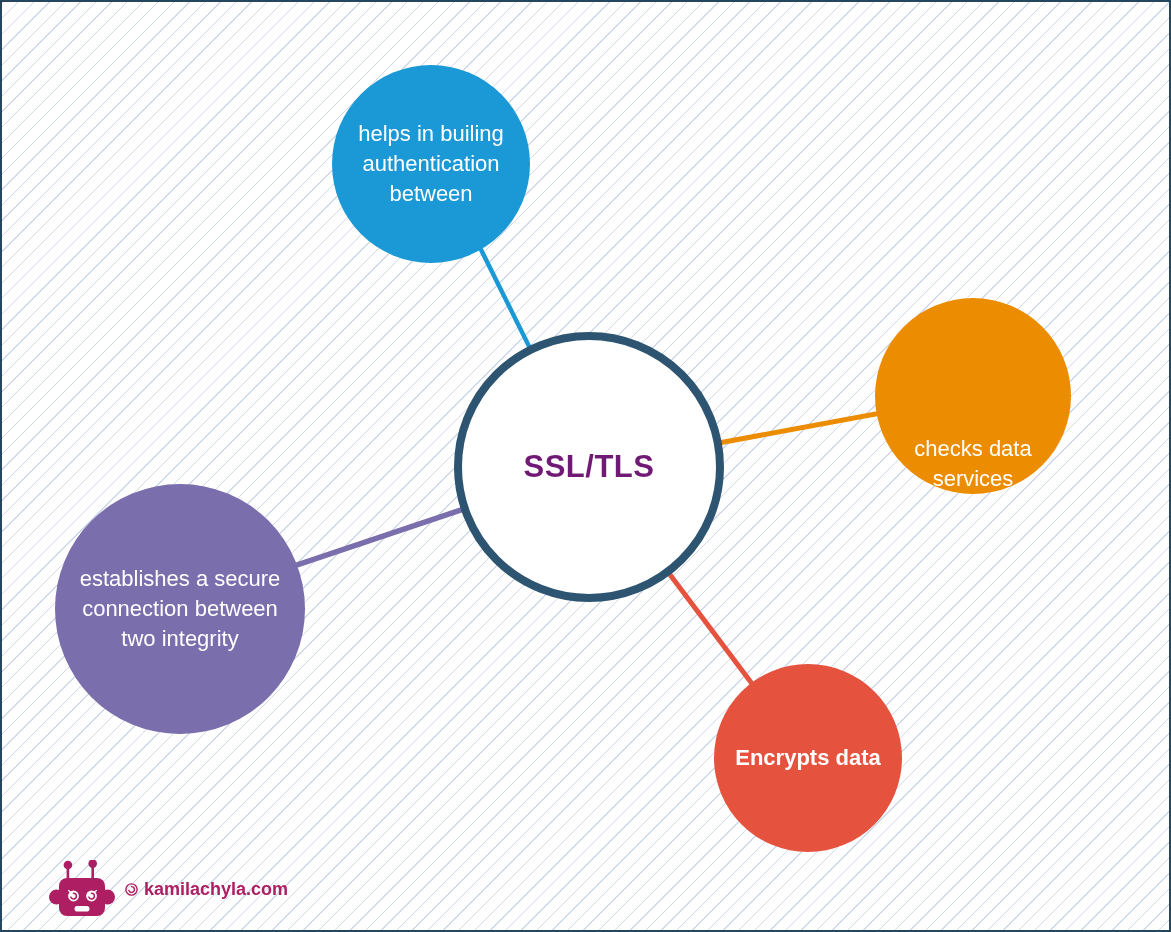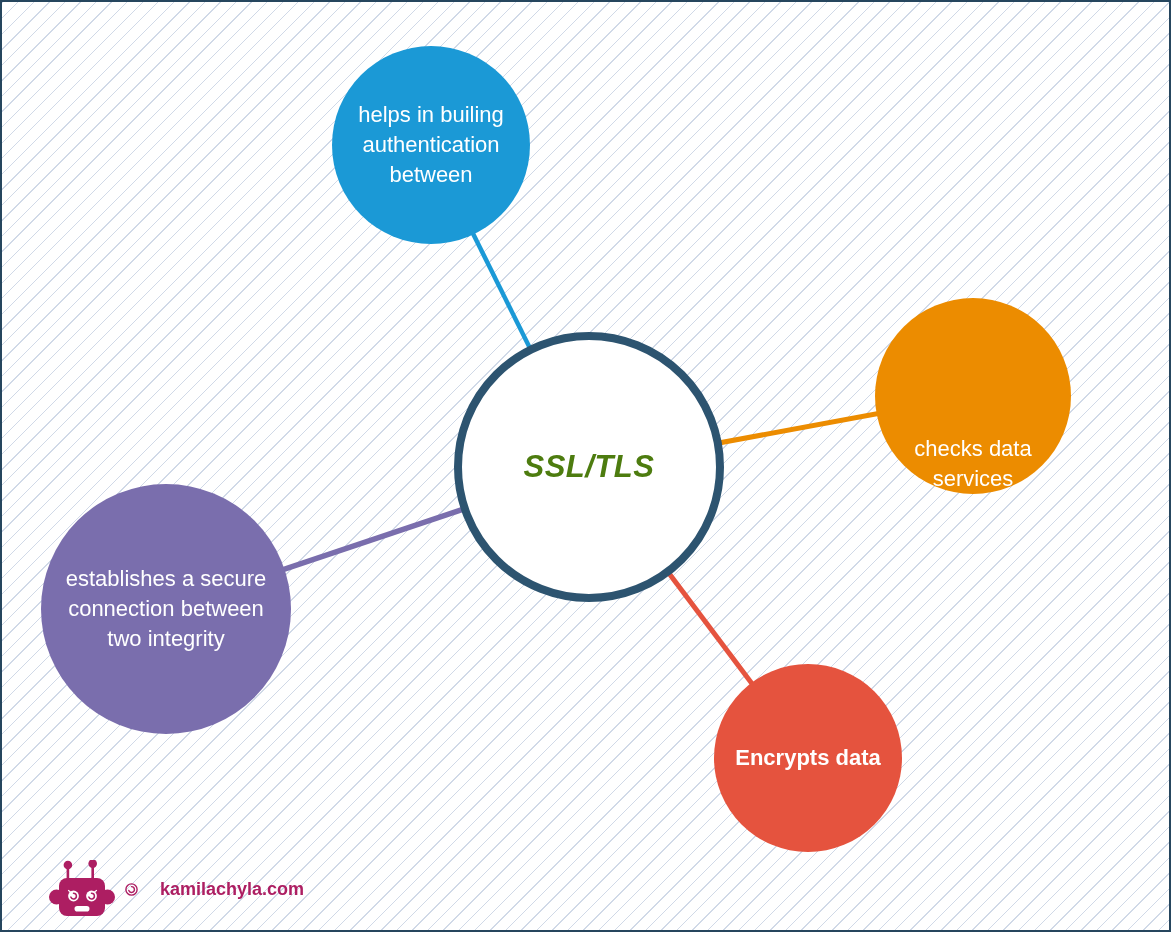--- a/index.html
+++ b/index.html
@@ -50,37 +50,37 @@
     width: 270px; height: 270px;
     background: #ffffff;
     border: 8px solid #2d5470;
   }
   .node-center .center-label {
     font-size: 31px;
     font-weight: 700;
     letter-spacing: 0.5px;
   }
 
-  .node-auth      { left: 330px; top:  44px; width: 198px; height: 198px; justify-content: center; }
+  .node-auth      { left: 330px; top:  63px; width: 198px; height: 198px; justify-content: center; }
   .node-integrity { left: 873px; top: 296px; width: 196px; height: 196px; }
-  .node-secure    { left:  39px; top: 482px; width: 250px; height: 250px; }
+  .node-secure    { left:  53px; top: 482px; width: 250px; height: 250px; }
   .node-encrypt   { left: 712px; top: 662px; width: 188px; height: 188px; font-weight: bold; }
 
   .watermark {
     position: absolute;
     left: 47px; top: 858px;
     display: flex;
     align-items: center;
     z-index: 2;
   }
   .robot { width: 66px; height: 58px; display: block; }
   .wm-text {
     display: flex;
     align-items: center;
-    gap: 22px;
+    gap: 6px;
     margin-left: 10px;
     font-size: 18px;
     font-weight: 700;
   }
   .spiral { width: 13px; height: 13px; display: block; }
 </style>
 </head>
 <body>
 
 <div class="canvas">
@@ -107,21 +107,21 @@
     <span>establishes a secure</span>
     <span>connection between</span>
     <span>two integrity</span>
   </div>
 
   <div class="node node-encrypt" style="background-color: rgb(229, 83, 62);">
     <span>Encrypts data</span>
   </div>
 
   <div class="node node-center" style="border-color: rgb(45, 84, 112);">
-    <span class="center-label" style="color: #4d7c0f; font-style: italic;">SSL/TLS</span>
+    <span class="center-label" style="color: #701a75;">SSL/TLS</span>
   </div>
 
   <div class="watermark" style="color: rgb(173, 30, 98);">
     <svg class="robot" viewBox="0 0 66 58" xmlns="http://www.w3.org/2000/svg">
       <rect x="17.6" y="6" width="2.6" height="14" fill="currentColor"></rect>
       <rect x="42.4" y="4" width="2.6" height="16" fill="currentColor"></rect>
       <circle cx="18.9" cy="5" r="4.3" fill="currentColor"></circle>
       <circle cx="43.7" cy="3.6" r="4.3" fill="currentColor"></circle>
       <circle cx="7.5" cy="37" r="7.5" fill="currentColor"></circle>
       <circle cx="58.5" cy="37" r="7.5" fill="currentColor"></circle>

